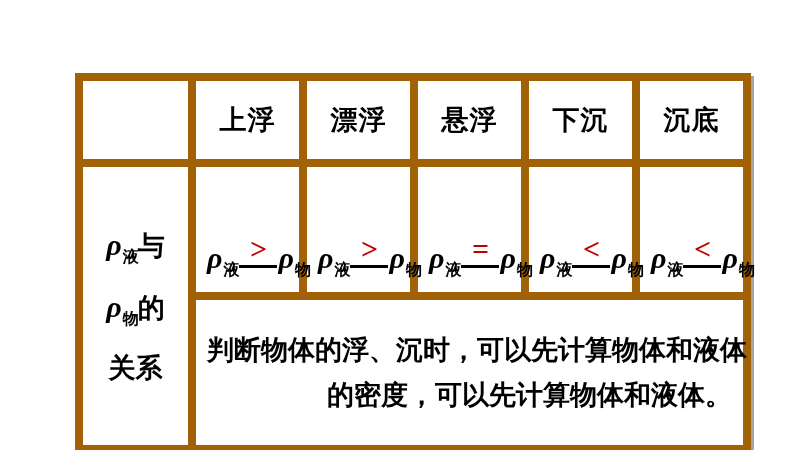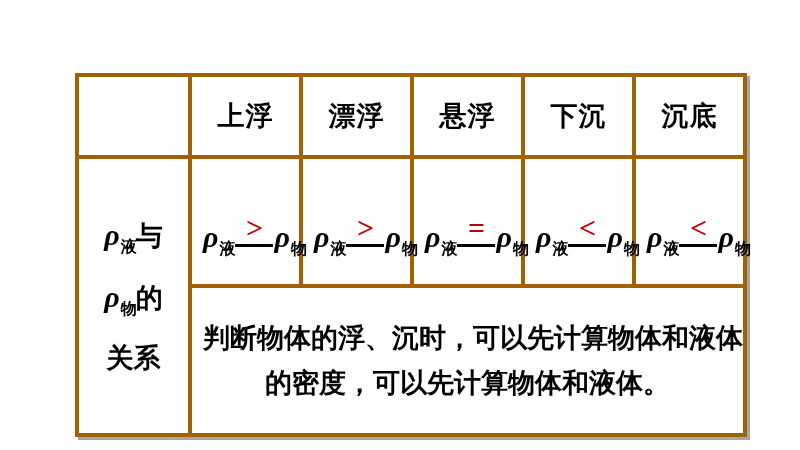--- a/index.html
+++ b/index.html
@@ -22,21 +22,21 @@
     position: absolute;
     left: 75px;
     top: 73px;
     width: 668px;
     border-collapse: collapse;
     table-layout: fixed;
     background: #ffffff;
     box-shadow: 3px 3px 0 #a6a6a6;
   }
   table.density-table td {
-    border: 4px solid #a16207;
+    border: 8px solid #a16207;
     text-align: center;
     vertical-align: middle;
     padding: 11px;
   }
   
   col.c-label { width: 113px; }
   col.c-data  { width: 111px; }
 
   
   tr.header-row td { height: 56px; }
@@ -75,21 +75,21 @@
     left: 1px;
   }
 
   
   .f-cell { font-size: 0; }
   .formula {
     display: inline-block;
     white-space: nowrap;
     font-size: 27px;
     position: relative;
-    top: 9px;
+    top: 22px;
   }
   .blank {
     display: inline-block;
     width: 38px;
     height: 36px;
     border-bottom: 3px solid #000000;
     position: relative;
     margin: 0 1px;
     vertical-align: baseline;
   }
@@ -107,20 +107,21 @@
   }
 
   
   .note-cell {
     font-size: 27px;
     font-weight: bold;
   }
   .note-line {
     line-height: 45px;
     white-space: nowrap;
+    text-align: right;
   }
 </style>
 </head>
 <body>
 
 <div class="stage">
   <table class="density-table">
     <colgroup>
       <col class="c-label">
       <col class="c-data">

